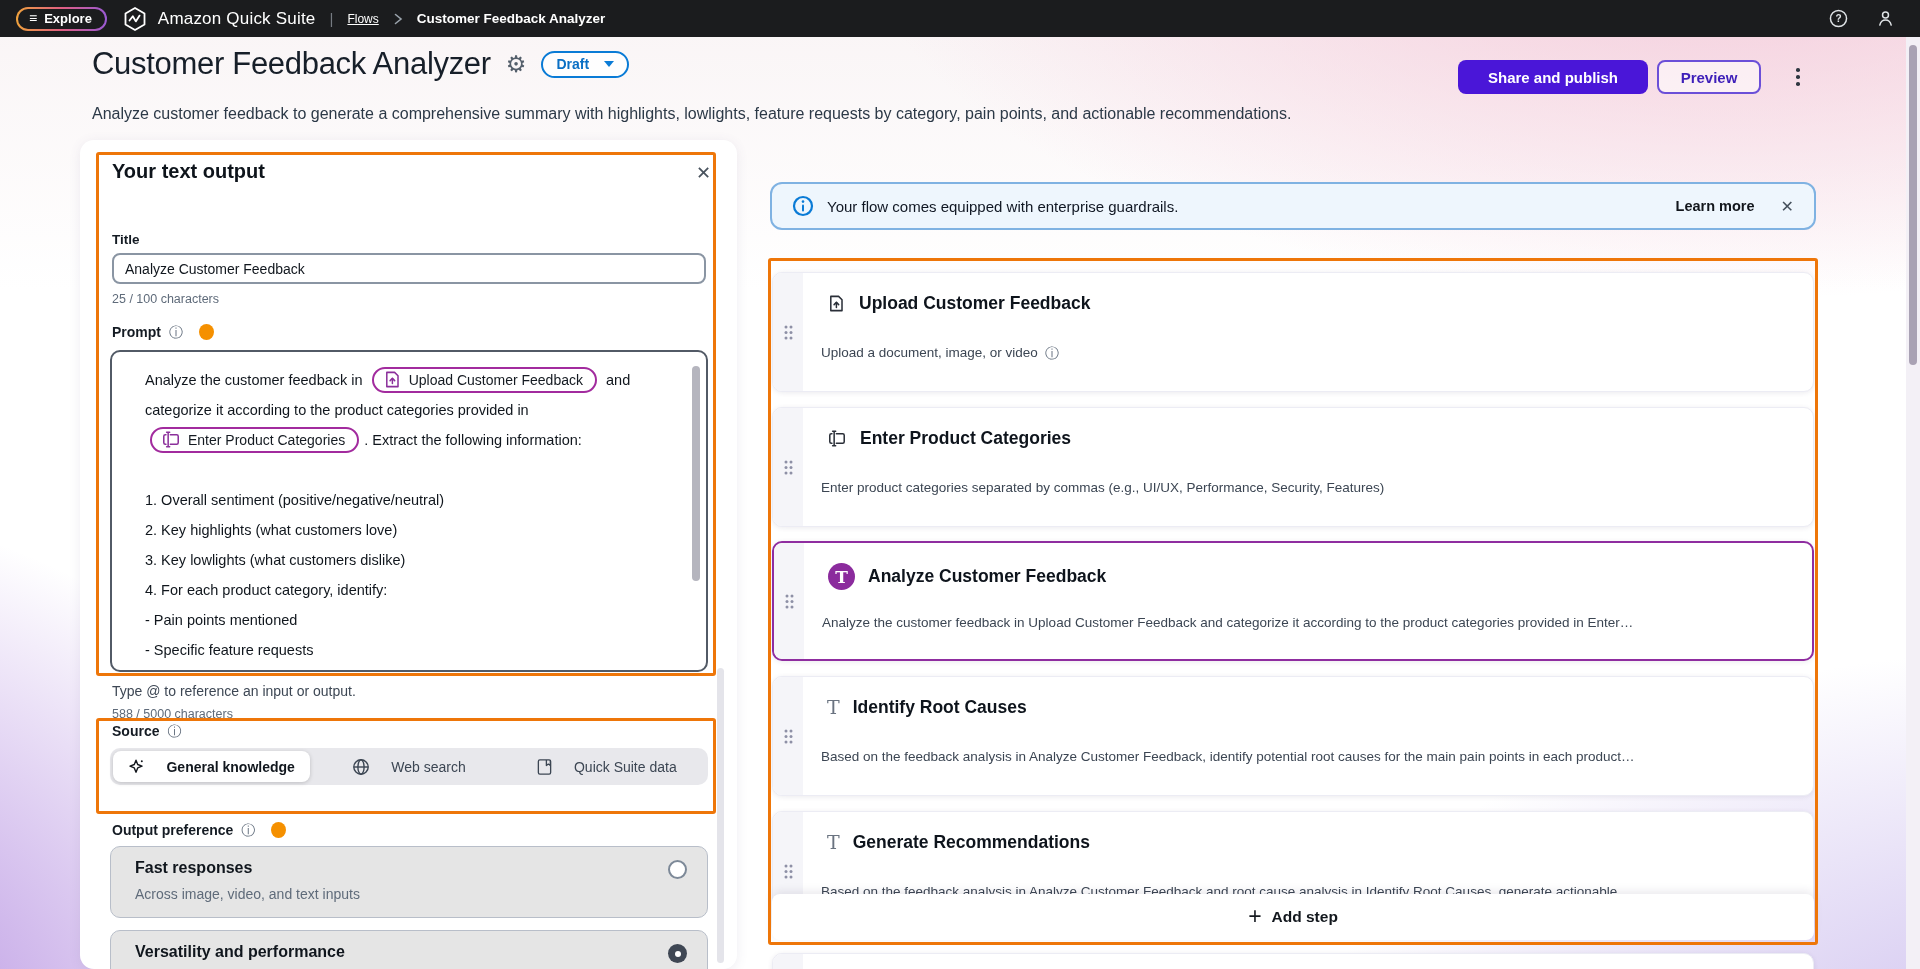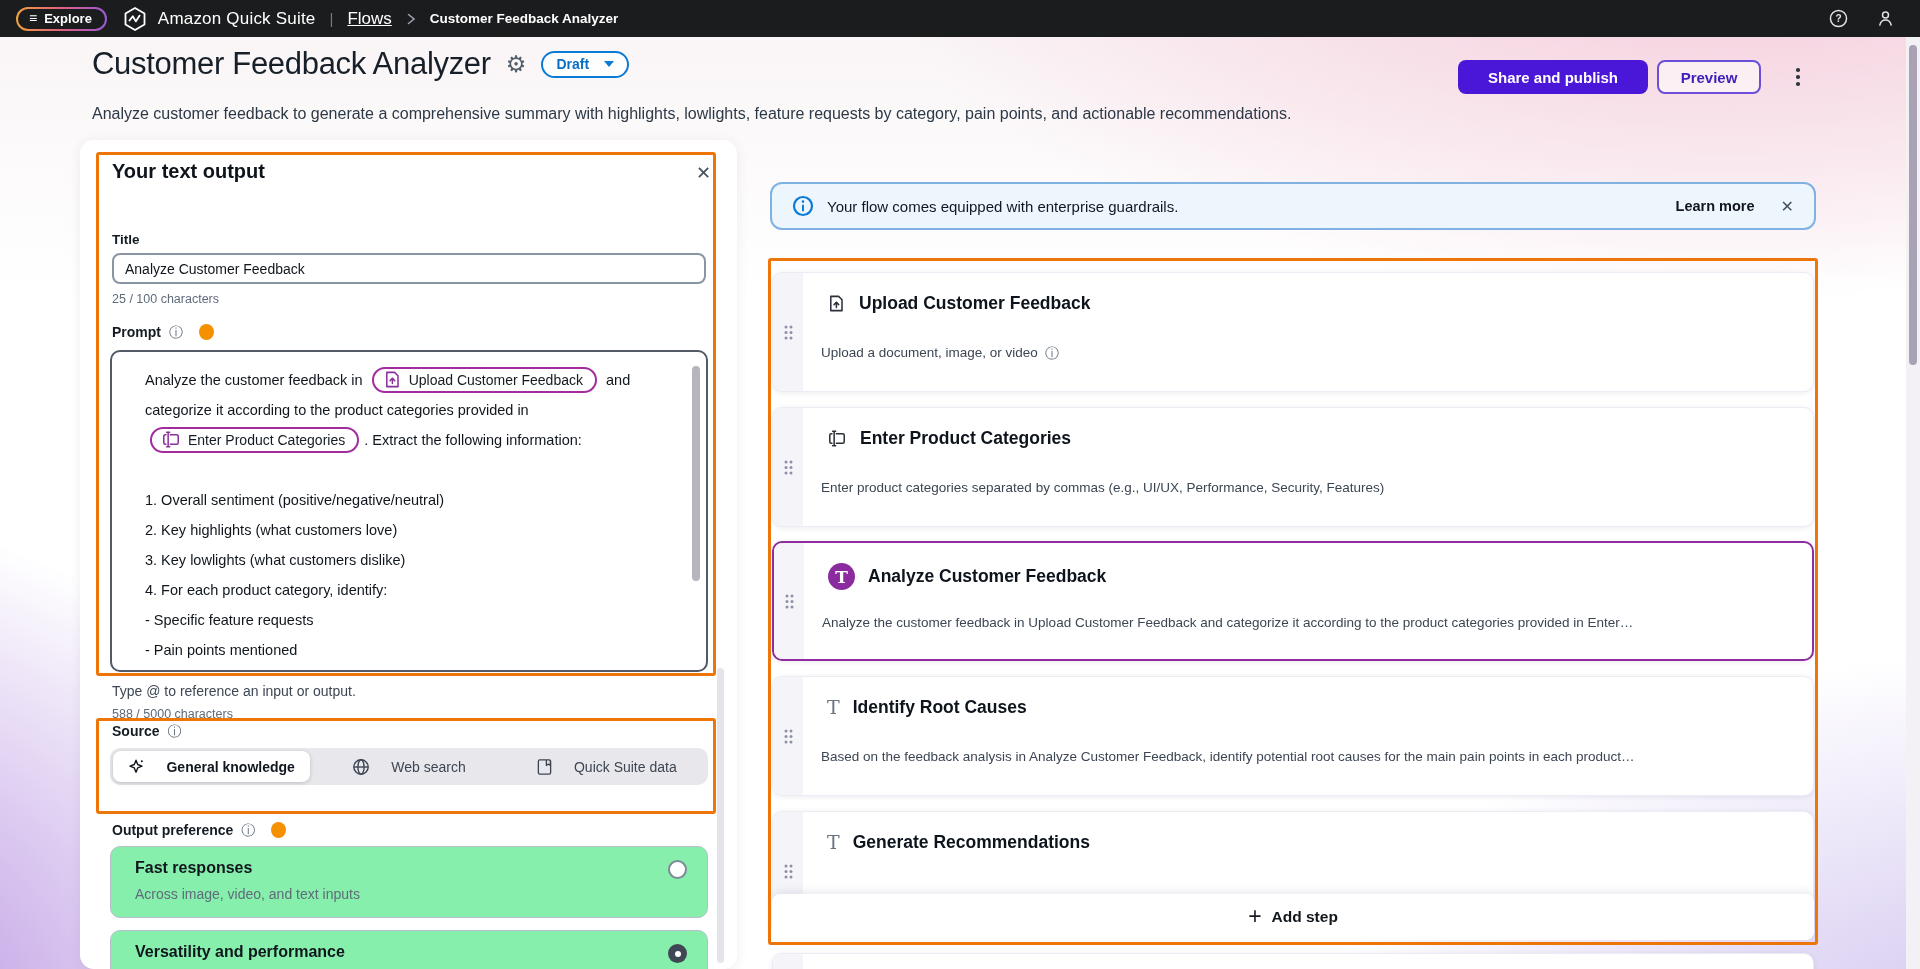--- a/index.html
+++ b/index.html
@@ -21,21 +21,21 @@
   .topbar { position:absolute; top:0; left:0; width:1920px; height:37px; background:#1b1c1e;
     display:flex; align-items:center; color:#fff; z-index:30; }
   .explore-wrap { margin-left:16px; padding:2px; border-radius:15px;
     background:linear-gradient(90deg,#f0a23c,#e05e82,#9a5ad4); }
   .explore-inner { background:#1b1c1e; border-radius:13px; padding:2px 13px 3px 11px;
     display:flex; align-items:center; gap:7px; font-size:13px; font-weight:bold; color:#fff; }
   .burger { font-size:14px; line-height:1; }
   .logo { margin-left:15px; display:flex; align-items:center; }
   .brand { margin-left:10px; font-size:17px; letter-spacing:.2px; }
   .bar-sep { margin:0 14px; color:#767b82; font-size:15px; }
-  .flows-link { font-size:17px; text-decoration:underline; cursor:pointer; }
+  .flows-link { font-size:12px; text-decoration:underline; cursor:pointer; }
   .crumb-chev { margin:0 14px; color:#9aa3ac; display:flex; }
   .crumb-current { font-size:13.5px; font-weight:bold; }
   .topbar-right { margin-left:auto; margin-right:24px; display:flex; align-items:center; gap:26px; color:#dfe3e6; }
 
   
   .title-row { position:absolute; left:92px; top:46px; display:flex; align-items:center; gap:15px; z-index:2; }
   .page-title { font-size:31px; color:#171f29; font-weight:400; letter-spacing:-.3px; }
   .gear { font-size:23px; color:#545f6b; line-height:1; cursor:pointer; }
   .draft-pill { display:flex; align-items:center; gap:15px; border:2px solid #0a7bd6; color:#0a6fc4;
     background:rgba(255,255,255,.8); border-radius:16px; padding:3px 13px 4px 13px; font-size:14px; font-weight:bold; cursor:pointer; }
@@ -73,21 +73,21 @@
   .ref-pill { display:inline-flex; align-items:center; gap:7px; border:2px solid #a22b9e; border-radius:14px;
     padding:1px 12px 2px 9px; margin:0 5px; font-size:14px; color:#141a21; cursor:pointer; background:#fff; }
   .prompt-scroll { position:absolute; right:6px; top:14px; width:8px; height:215px; background:#b5b5be; border-radius:4px; cursor:pointer; }
 
   .seg-control { position:absolute; left:30px; top:608px; width:598px; height:37px; background:#e8e8ec;
     border-radius:10px; display:flex; padding:3px; }
   .seg { flex:1; display:flex; align-items:center; justify-content:center; gap:21px; font-size:14px;
     color:#3c4653; border-radius:8px; cursor:pointer; }
   .seg.selected { background:#fff; font-weight:bold; color:#10161d; box-shadow:0 1px 4px rgba(0,0,0,.18); }
 
-  .opt-card { position:absolute; left:30px; width:598px; height:72px; border:1px solid #b8bec9; border-radius:10px; background:#86efac; cursor:pointer;padding-left:24px; }
+  .opt-card { position:absolute; left:30px; width:598px; height:72px; border:1px solid #b8bec9; border-radius:10px; background:#e5e5e5; cursor:pointer;padding-left:24px; }
   .opt-title { position:absolute; left:24px; top:12px; font-size:16px; font-weight:bold; color:#10161d; }
   .opt-sub { position:absolute; left:24px; top:39px; font-size:14px; color:#5f6b7a; }
   .radio { position:absolute; right:20px; top:13px; width:19px; height:19px; border-radius:50%;
     border:2px solid #7d8998; background:#fff; }
   .radio.checked { border:none; background:#3f4754; }
   .radio.checked::after { content:""; position:absolute; left:6.5px; top:6.5px; width:6px; height:6px; border-radius:50%; background:#fff; }
 
   .panel-scroll { position:absolute; right:13px; top:528px; bottom:6px; width:7px; background:#e4e4ea; border-radius:4px; cursor:pointer; }
 
   
@@ -174,22 +174,22 @@
         <div class="prompt-line"><span>categorize it according to the product categories provided in</span></div>
         <div class="prompt-line"><span class="ref-pill"><span><svg width="20" height="19" viewBox="0 0 20 20" fill="none" stroke="#8b2f9b" stroke-width="1.6" stroke-linecap="round" stroke-linejoin="round">
                 <path d="M9.3 5H16a1.6 1.6 0 0 1 1.6 1.6v6.8A1.6 1.6 0 0 1 16 15H9.3M4.7 5H4a1.6 1.6 0 0 0-1.6 1.6v6.8A1.6 1.6 0 0 0 4 15h.7"></path>
                 <path d="M7 2.3v15.4M5.4 2.3h3.2M5.4 17.7h3.2"></path>
               </svg></span><span>Enter Product Categories</span></span><span>. Extract the following information:</span></div>
         <div class="prompt-line"><span></span></div>
         <div class="prompt-line"><span>1. Overall sentiment (positive/negative/neutral)</span></div>
         <div class="prompt-line"><span>2. Key highlights (what customers love)</span></div>
         <div class="prompt-line"><span>3. Key lowlights (what customers dislike)</span></div>
         <div class="prompt-line"><span>4. For each product category, identify:</span></div>
+        <div class="prompt-line"><span>- Pain points mentioned</span></div>
         <div class="prompt-line"><span>- Specific feature requests</span></div>
-        <div class="prompt-line"><span>- Pain points mentioned</span></div>
       </div>
 
     <div style="position:absolute; left:32px; top:543px; font-size:14px; color:#3d4754;">Type @ to reference an input or output.</div>
     <div class="char-count" style="left:32px; top:567px;">588 / 5000 characters</div>
 
     <div class="label-row" style="left:32px; top:583px;">
       <b>Source</b>
       <span class="info-glyph">ⓘ</span>
     </div>
     <div class="seg-control" id="seg-control">
@@ -354,20 +354,23 @@
             <circle cx="3" cy="8.5" r="1.5" fill="#8e90a6"></circle>
             <circle cx="3" cy="14" r="1.5" fill="#8e90a6"></circle>
             <circle cx="8" cy="3" r="1.5" fill="#8e90a6"></circle>
             <circle cx="8" cy="8.5" r="1.5" fill="#8e90a6"></circle>
             <circle cx="8" cy="14" r="1.5" fill="#8e90a6"></circle>
           </svg>
         </div>
         <div class="card-title-row">
           <span><span class="t-plain">T</span></span>
           <span class="card-title">Generate Recommendations</span>
+        </div>
+        <div class="card-body">
+          <span>Based on the feedback analysis in Analyze Customer Feedback and root cause analysis in Identify Root Causes, generate actionable…</span>
         </div>
       </div>
       <div class="step-card" style="top: 953px;">
         <div class="drag-strip"></div>
       </div>
     </div>
 
   <div class="add-step">
     <span class="plus-glyph">+</span>
     <span class="add-step-label">Add step</span>

